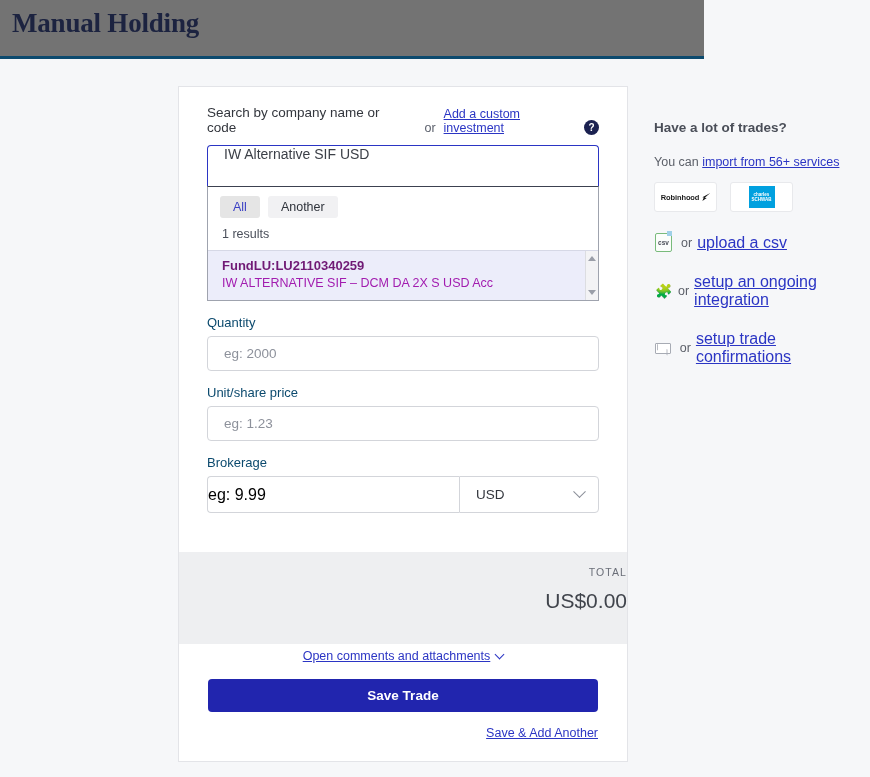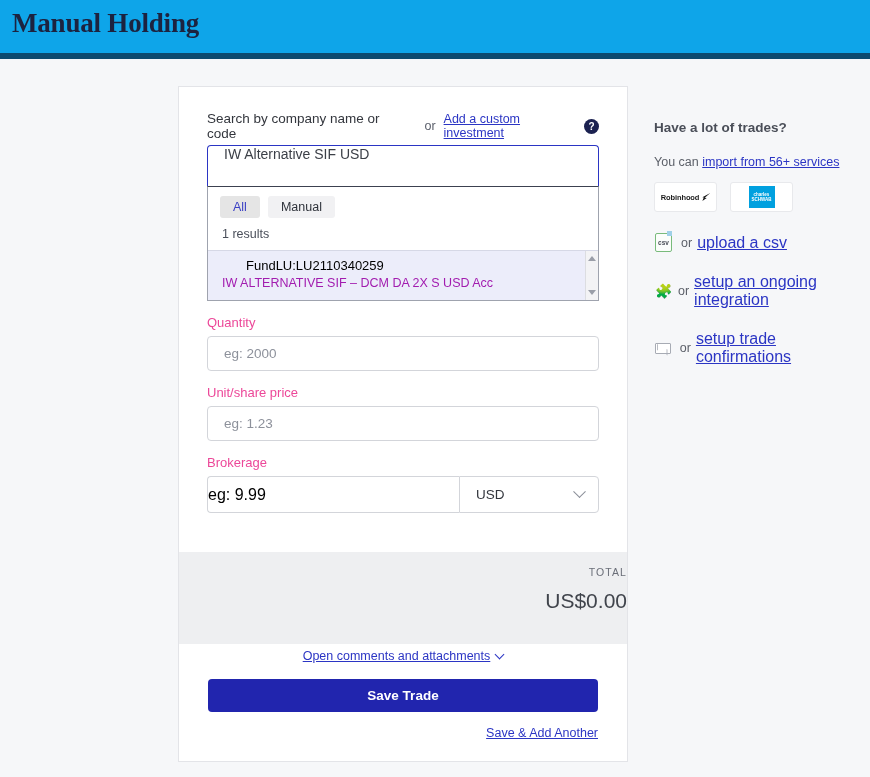--- a/index.html
+++ b/index.html
@@ -8,39 +8,39 @@
     margin: 0; padding: 0;
     width: 870px; height: 777px;
     background: #f6f7f9;
     font-family: "Liberation Sans", sans-serif;
     -webkit-font-smoothing: antialiased;
   }
   .page { position: relative; width: 870px; height: 777px; overflow: hidden; background: #f6f7f9; }
 
   
   .header {
-    position: absolute; left: 0; top: 0; width: 870px; height: 59px;
-    background: #0ea5e9; border-bottom: 6px solid #0c4a6e;
+    position: absolute; left: 0; top: 0; width: 704px; height: 59px;
+    background: #737373; border-bottom: 3px solid #0c4a6e;
   }
   .header-title {
     position: absolute; left: 12px; top: 8px;
     font-family: "Liberation Serif", serif;
     font-weight: bold; font-size: 27px; color: #1c2340;
     letter-spacing: -0.2px;
   }
 
   
   .card {
     position: absolute; left: 178px; top: 86px; width: 450px; height: 676px;
     background: #ffffff; border: 1px solid #e3e4e8;
   }
   .card-inner { padding: 30px 28px 0 28px; }
 
   
-  .search-label-row { display: flex; align-items: center; height: 18px; }
+  .search-label-row { display: flex; align-items: flex-end; height: 18px; }
   .search-label { font-size: 13.5px; color: #33363d; }
   .or-text { font-size: 12.5px; color: #5a5f6b; margin-left: 22px; }
   .custom-link {
     font-size: 12.5px; color: #2b35c4; text-decoration: underline;
     margin-left: 8px; cursor: pointer;
   }
   .help-badge {
     width: 15px; height: 15px; border-radius: 50%;
     background: #1b2150; color: #ffffff;
     font-size: 10px; font-weight: bold; line-height: 15px; text-align: center;
@@ -65,37 +65,37 @@
   .chip {
     font-size: 12.5px; padding: 4px 13px; border-radius: 3px; cursor: pointer;
     background: #f1f1f3; color: #2f333b;
   }
   .chip.active { background: #e5e5e5; color: #3a3fc4; }
   .results-count { font-size: 12.5px; color: #4a4f5a; padding: 2px 12px 9px 14px; }
   .result-row {
     background: #ecedfa; border-top: 1px solid #d6d8e6;
     padding: 7px 14px 9px 14px; cursor: pointer; position: relative;
   }
-  .result-code { font-size: 13px; font-weight: normal; color: #000000; line-height: 16px; margin-left: 24px; }
+  .result-code { font-size: 13px; font-weight: bold; color: #701a75; line-height: 16px; }
   .result-name { font-size: 12.5px; color: #a21caf; line-height: 16px; margin-top: 1px; }
 
   .scrollbar {
     position: absolute; right: 0; top: 0; width: 13px; height: 100%;
     background: #f3f3f5; border-left: 1px solid #dcdde1;
   }
   .scroll-arrow {
     position: absolute; left: 50%; transform: translateX(-50%);
     width: 0; height: 0; border-left: 4px solid transparent; border-right: 4px solid transparent;
   }
   .scroll-arrow.up { top: 5px; border-bottom: 5px solid #9a9ea8; }
   .scroll-arrow.down { bottom: 5px; border-top: 5px solid #9a9ea8; }
 
   
   .field { margin-top: 14px; }
-  .field-label { font-size: 13px; color: #ec4899; margin-bottom: 6px; }
+  .field-label { font-size: 13px; color: #0c4a6e; margin-bottom: 6px; }
   .input {
     width: 392px; height: 35px; border: 1px solid #d3d5da; border-radius: 4px;
     background: #fff; display: flex; align-items: center; cursor: text;
   }
   .input .ph { padding-left: 16px; font-size: 13.5px; color: #8d919b; }
 
   .brokerage-row { display: flex; width: 392px; }
   .brokerage-input {
     flex: 1 1 auto; height: 37px; border: 1px solid #d3d5da; border-right: none;
     border-radius: 4px 0 0 4px; background: #fff; display: flex; align-items: center;
@@ -212,21 +212,21 @@
         <span class="help-badge">?</span>
       </div>
 
       <div class="search-box">
         <span class="search-value">IW Alternative SIF USD</span>
       </div>
 
       <div class="dropdown">
         <div class="chips">
           <span class="chip active">All</span>
-          <span class="chip">Manual</span>
+          <span class="chip">Another</span>
         </div>
         <div class="results-count">1 results</div>
         <div class="result-row">
           <div class="result-code">FundLU:LU2110340259</div>
           <div class="result-name">IW ALTERNATIVE SIF – DCM DA 2X S USD Acc</div>
           <div class="scrollbar">
             <span class="scroll-arrow up"></span>
             <span class="scroll-arrow down"></span>
           </div>
         </div>

